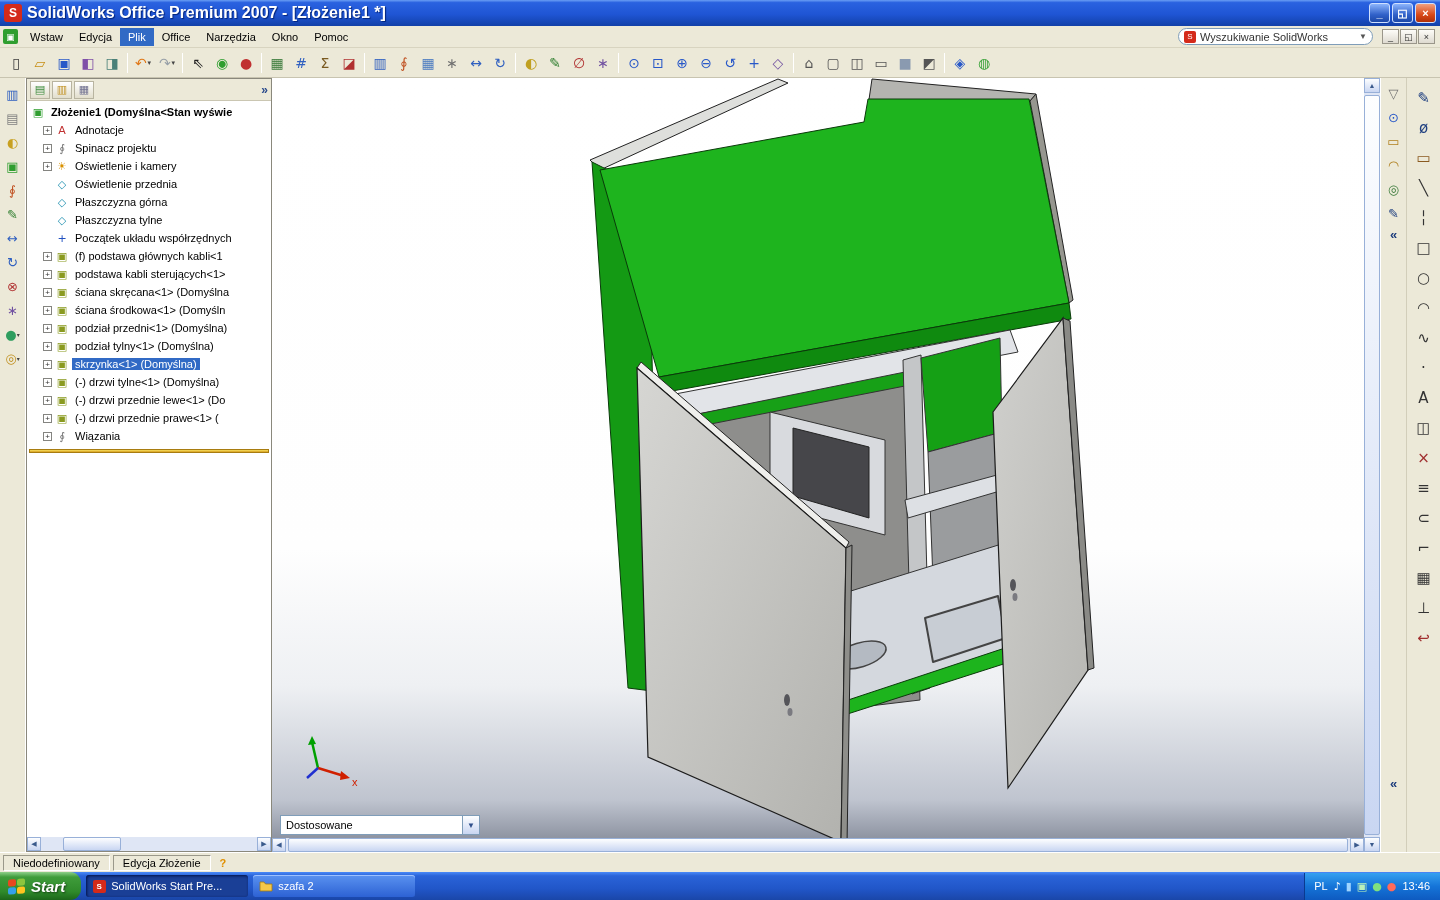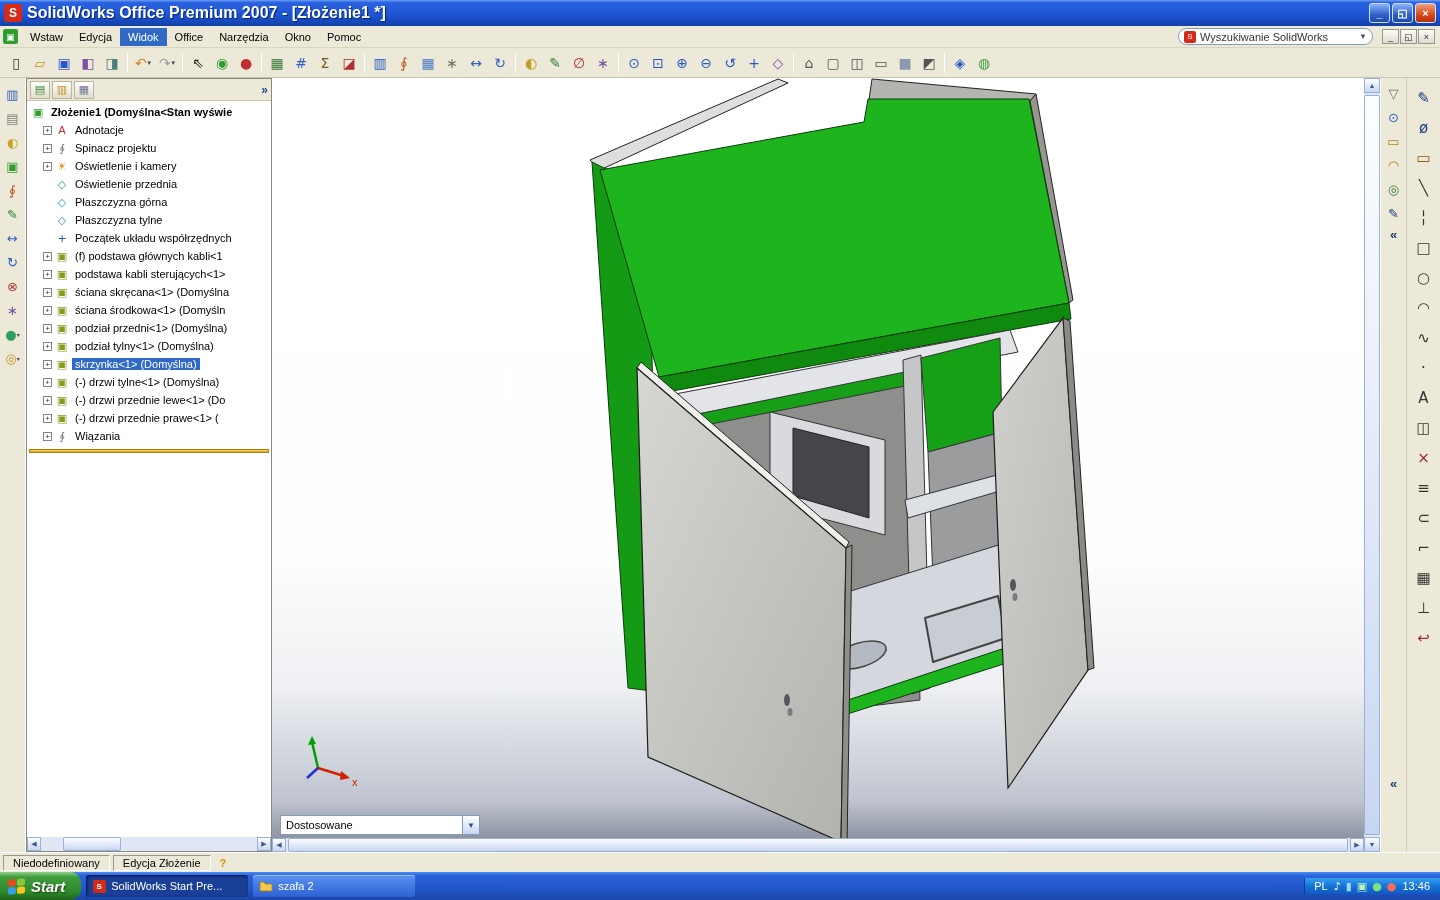--- a/index.html
+++ b/index.html
@@ -86,21 +86,21 @@
   .taskbar { height:28px; background:linear-gradient(180deg,#4a8af8 0%,#2a63d8 14%,#2156c8 60%,#1a46a8 100%); display:flex; align-items:center; flex:none; }
   .start { height:28px; padding:0 16px 0 8px; background:linear-gradient(180deg,#8fd08a 0%,#3f9c3b 18%,#2f8a2b 70%,#1c661a 100%); border-radius:0 11px 11px 0; display:flex; align-items:center; gap:6px; color:#fff; font-weight:bold; font-style:italic; font-size:15px; text-shadow:1px 1px 2px #00000088; border:none; }
   .flag { width:17px; height:15px; display:grid; grid-template-columns:1fr 1fr; grid-template-rows:1fr 1fr; gap:1px; transform:skewY(-5deg); }
   .flag i { border-radius:2px; }
   .f1{background:#e84820;} .f2{background:#8cc63e;} .f3{background:#35a0e8;} .f4{background:#ffc420;}
   .task { width:162px; height:22px; margin-left:5px; border-radius:3px; display:flex; align-items:center; gap:5px; font-size:11px; color:#fff; padding:0 6px; border:none; white-space:nowrap; overflow:hidden; }
   .task.active { background:#1a3f96; box-shadow:inset 1px 1px 3px #00114a; }
   .task.normal { background:linear-gradient(180deg,#5a92f0,#2d62d4); box-shadow:inset 0 1px 0 #9cc0ff; }
   .task .tico2 { width:14px; height:14px; flex:none; display:flex; align-items:center; justify-content:center; }
   .swmini { width:13px; height:13px; background:#d42a1a; border-radius:2px; color:#fff; font-size:8px; font-weight:bold; display:flex; align-items:center; justify-content:center; }
-  .tray { margin-left:auto; height:16px; background:linear-gradient(180deg,#35a0f0 0%,#1574d8 50%,#0e5ac0 100%); border-left:1px solid #0a3a90; display:flex; align-items:center; padding:0 10px 0 9px; gap:6px; color:#fff; font-size:11px; }
+  .tray { margin-left:auto; height:27px; background:linear-gradient(180deg,#35a0f0 0%,#1574d8 50%,#0e5ac0 100%); border-left:1px solid #0a3a90; display:flex; align-items:center; padding:0 10px 0 9px; gap:6px; color:#fff; font-size:11px; }
   .trayico { font-size:11px; font-family:"DejaVu Sans", sans-serif; }
 </style>
 </head>
 <body>
 
 <div class="screen">
 
   <div class="titlebar">
     <span class="app-icon">S</span>
     <span class="tb-title">SolidWorks Office Premium 2007 - [Złożenie1 *]</span>
@@ -109,21 +109,21 @@
       <button class="wb">◱</button>
       <button class="wb close">×</button>
     </span>
   </div>
 
   <div class="menubar">
     <span class="doc-icon">▣</span>
     <span style="display:flex;">
         <span class="menu-item">Wstaw</span>
         <span class="menu-item">Edycja</span>
-        <span class="menu-item active">Widok</span>
+        <span class="menu-item active">Plik</span>
         <span class="menu-item">Office</span>
         <span class="menu-item">Narzędzia</span>
         <span class="menu-item">Okno</span>
         <span class="menu-item">Pomoc</span>
       </span>
     <div class="search">
       <span class="sw">S</span>
       <span>Wyszukiwanie SolidWorks</span>
       <span class="cv">▼</span>
     </div>

